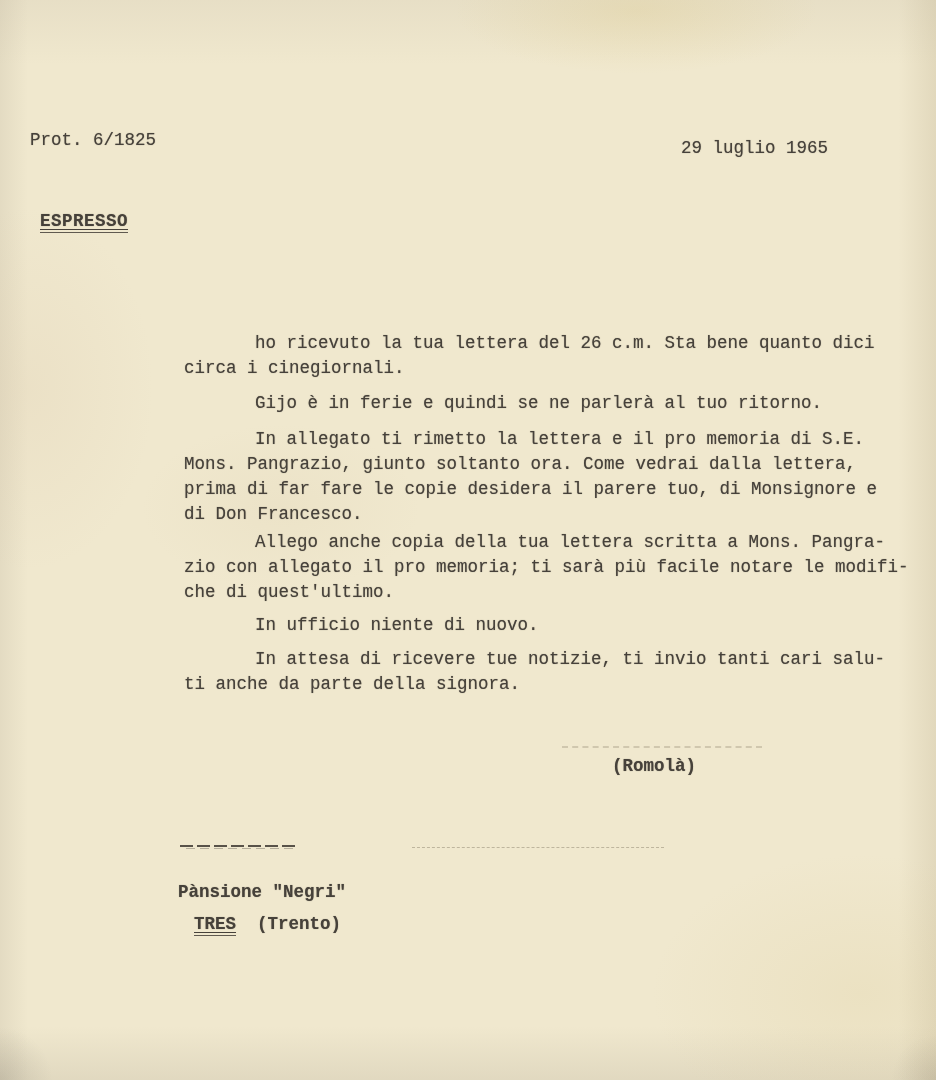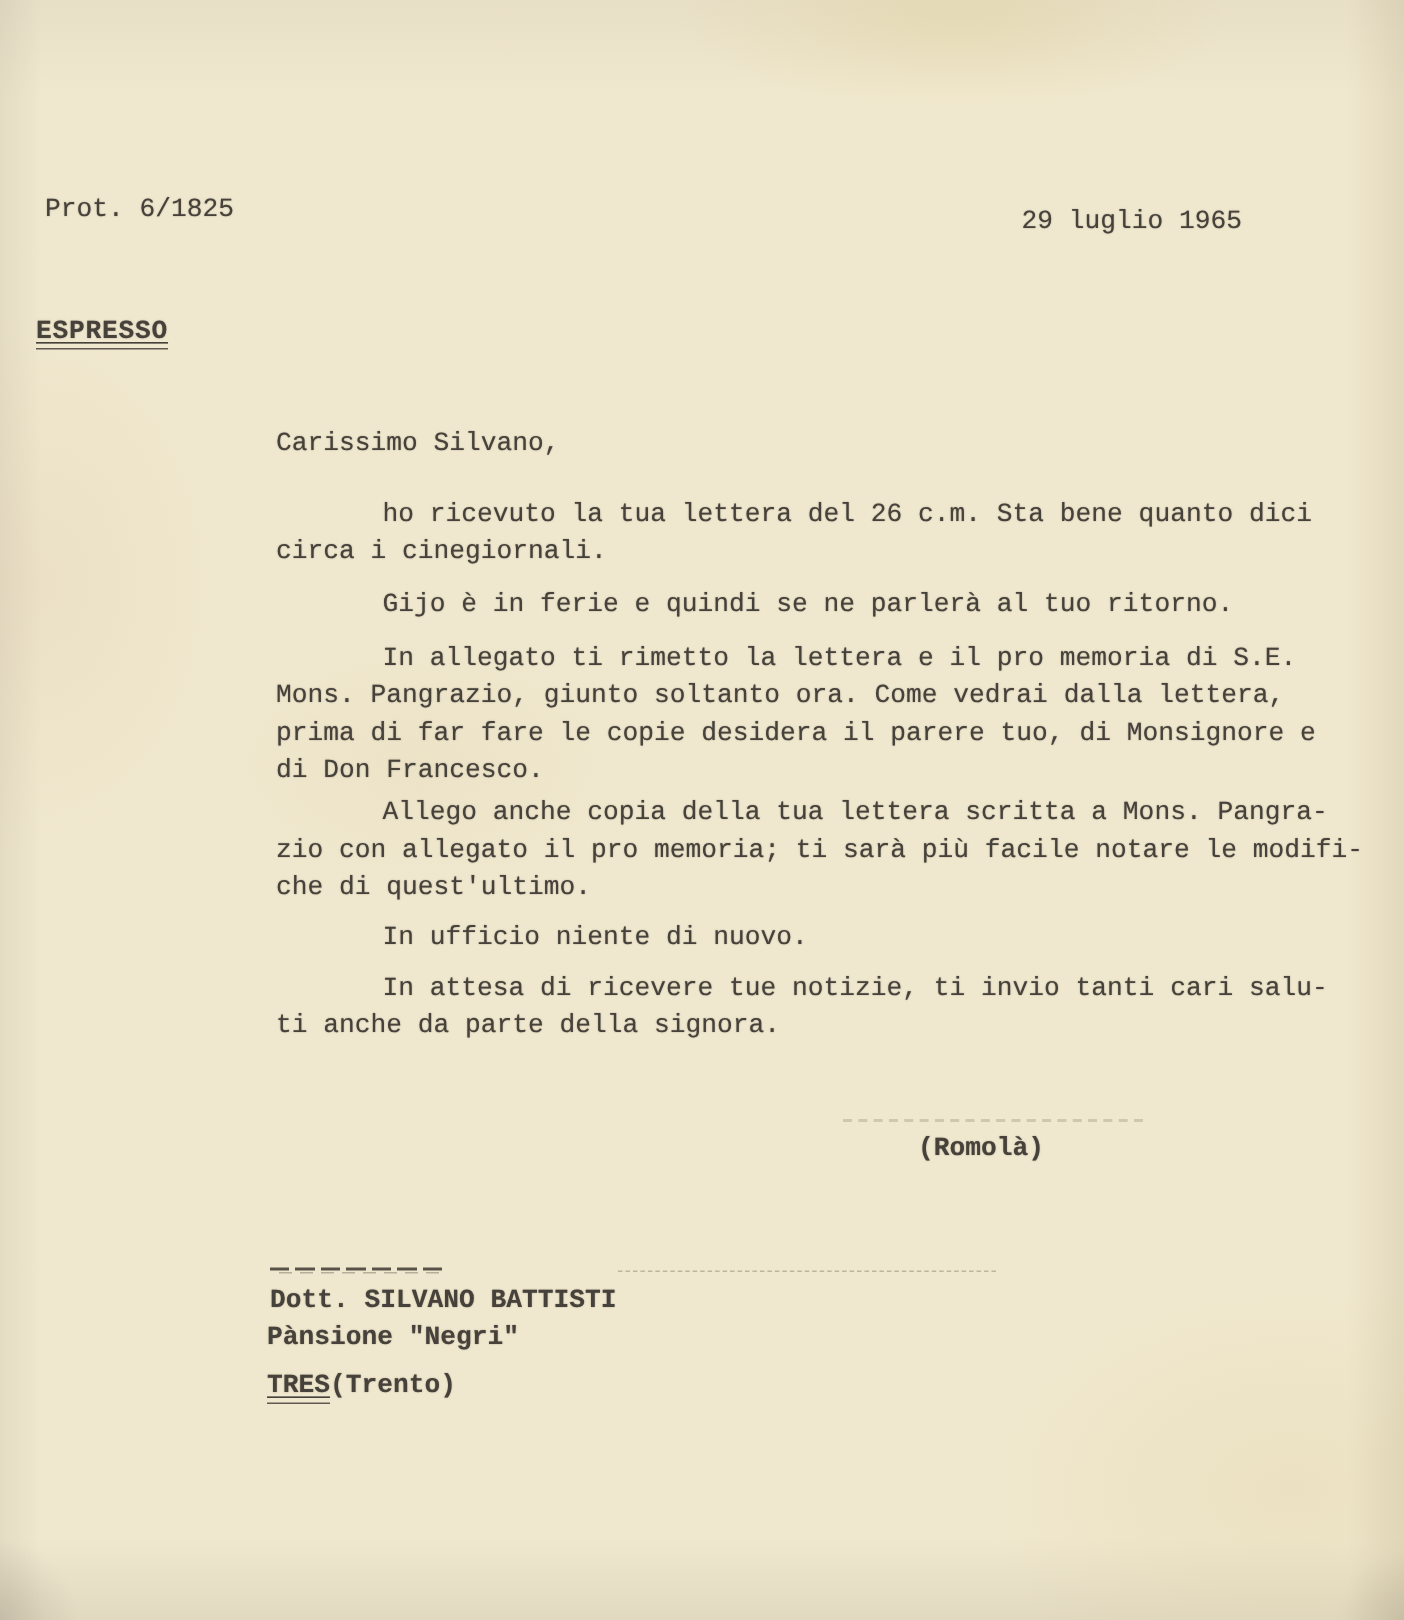--- a/index.html
+++ b/index.html
@@ -38,20 +38,21 @@
     text-shadow:0 0 1px rgba(70,64,55,0.55);
   }
   .prot      {left:30px;  top:128px;}
   .date      {left:681px; top:136px;}
   .espresso  {left:24px;  top:209px; font-weight:bold; letter-spacing:0.5px;}
   .dbl-underline{
     text-decoration:underline;
     text-underline-offset:3px;
     border-bottom:1px solid rgba(70,65,58,0.85);
     padding-bottom:1px;
+    margin-left:16px;
   }
   .salutation{left:184px; top:284px;}
   .para{position:absolute;z-index:1;left:184px;width:762px;}
   .para .line{
     font-size:17.5px;line-height:25px;height:25px;
     white-space:pre;
     text-shadow:0 0 1px rgba(70,64,55,0.55);
   }
   .para .line.first{padding-left:71px;}
   .p1{top:331px;} .p2{top:391px;} .p3{top:427px;}
@@ -70,34 +71,33 @@
     background-position:0 0,6px 3px;
     background-repeat:no-repeat;
   }
   .addr-faint{
     position:absolute;z-index:1;left:412px;top:847px;width:252px;height:0;
     border-top:1px dashed rgba(115,105,85,0.40);
   }
   .addr1{left:180px; top:855px; font-weight:bold;}
   .addr2{left:178px; top:880px; font-weight:bold;}
   .addr3{left:178px; top:912px; font-weight:bold;}
-  .addr3 .suffix{}
+  .addr3 .suffix{margin-left:21px;}
 </style>
 </head>
 <body>
 
 <div class="page">
   <div class="grain"></div>
 
   <div class="ink prot">Prot. 6/1825</div>
   <div class="ink date">29 luglio 1965</div>
 
   <div class="ink espresso"><span class="dbl-underline">ESPRESSO</span></div>
 
-  <div class="ink salutation">Carissimo Silvano,</div>
 
   <div id="paragraphs">
       <div class="para p1">
         <div class="line first">ho ricevuto la tua lettera del 26 c.m. Sta bene quanto dici</div>
         <div class="line">circa i cinegiornali.</div>
       </div>
       <div class="para p2">
         <div class="line first">Gijo è in ferie e quindi se ne parlerà al tuo ritorno.</div>
       </div>
       <div class="para p3">
@@ -118,16 +118,15 @@
         <div class="line first">In attesa di ricevere tue notizie, ti invio tanti cari salu-</div>
         <div class="line">ti anche da parte della signora.</div>
       </div>
     </div>
 
   <div class="sig-faint"></div>
   <div class="ink signature">(Romolà)</div>
 
   <div class="addr-rule"></div>
   <div class="addr-faint"></div>
-  <div class="ink addr1">Dott. SILVANO BATTISTI</div>
   <div class="ink addr2">Pànsione "Negri"</div>
   <div class="ink addr3"><span class="dbl-underline">TRES</span><span class="suffix">(Trento)</span></div>
 </div>
 
 </body></html>

